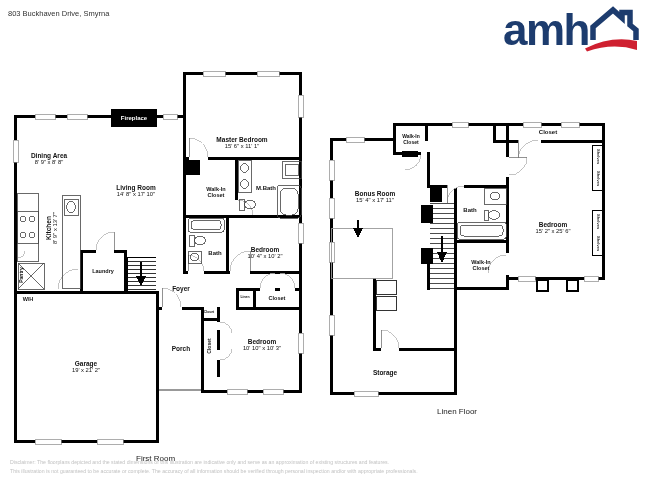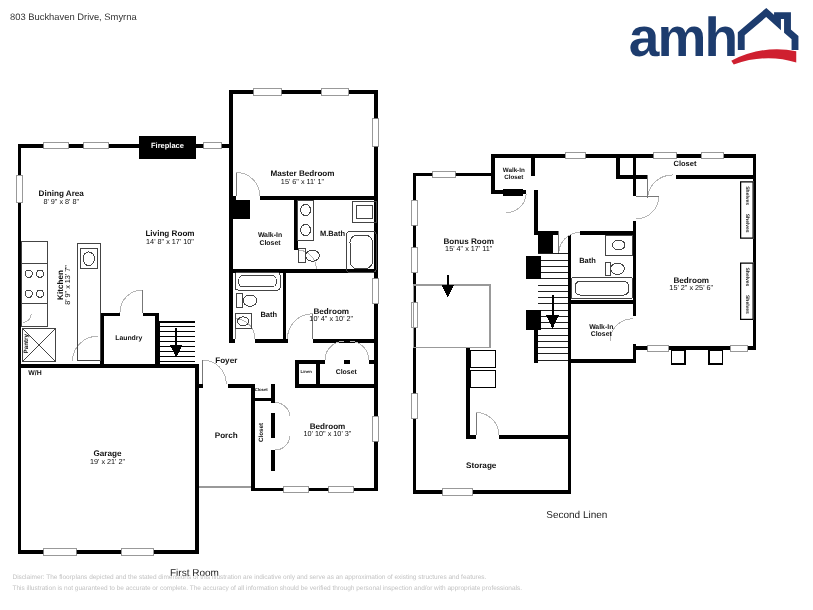--- a/index.html
+++ b/index.html
@@ -308,18 +308,18 @@
       <span>Shelves</span>
       <span>Shelves</span>
     </div>
     <div class="shelfbox" style="left:274px;top:110px;width:9px;height:44px;">
       <span>Shelves</span>
       <span>Shelves</span>
     </div>
   </div>
 
   <div class="floor-title" style="left:136px;top:454px;">First Room</div>
-  <div class="floor-title" style="left:437px;top:407px;">Second Linen</div>
+  <div class="floor-title" style="left:437px;top:407px;">Linen Floor</div>
 
   <div class="disc" style="left:10px;top:459px;">Disclaimer: The floorplans depicted and the stated dimensions of this illustration are indicative only and serve as an approximation of existing structures and features.</div>
   <div class="disc" style="left:10px;top:468px;">This illustration is not guaranteed to be accurate or complete. The accuracy of all information should be verified through personal inspection and/or with appropriate professionals.</div>
 
 </div>
 
 </body></html>

